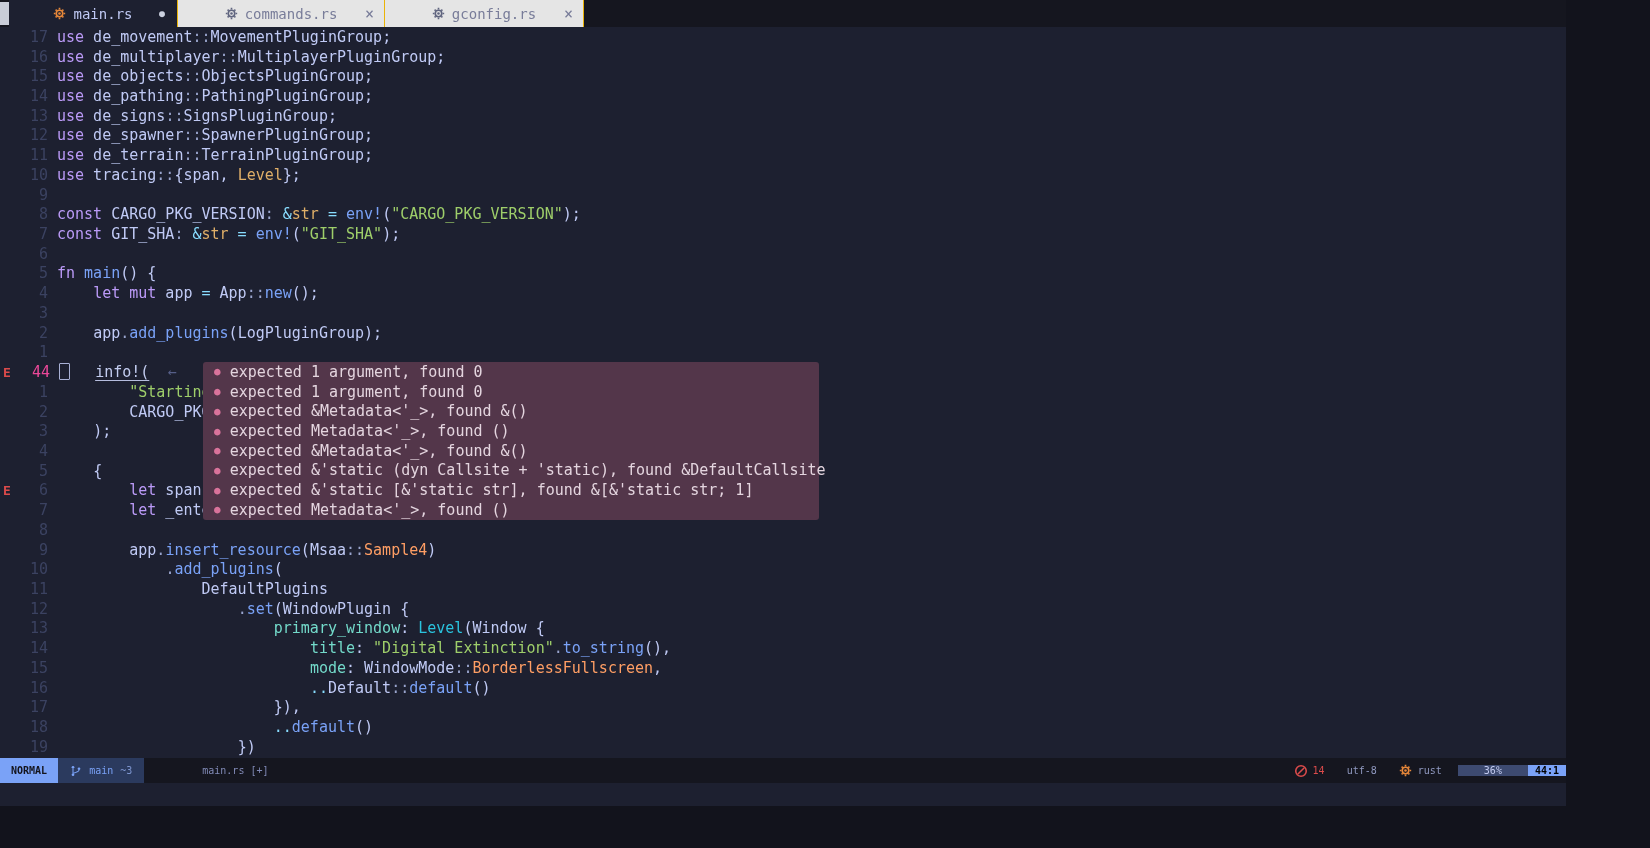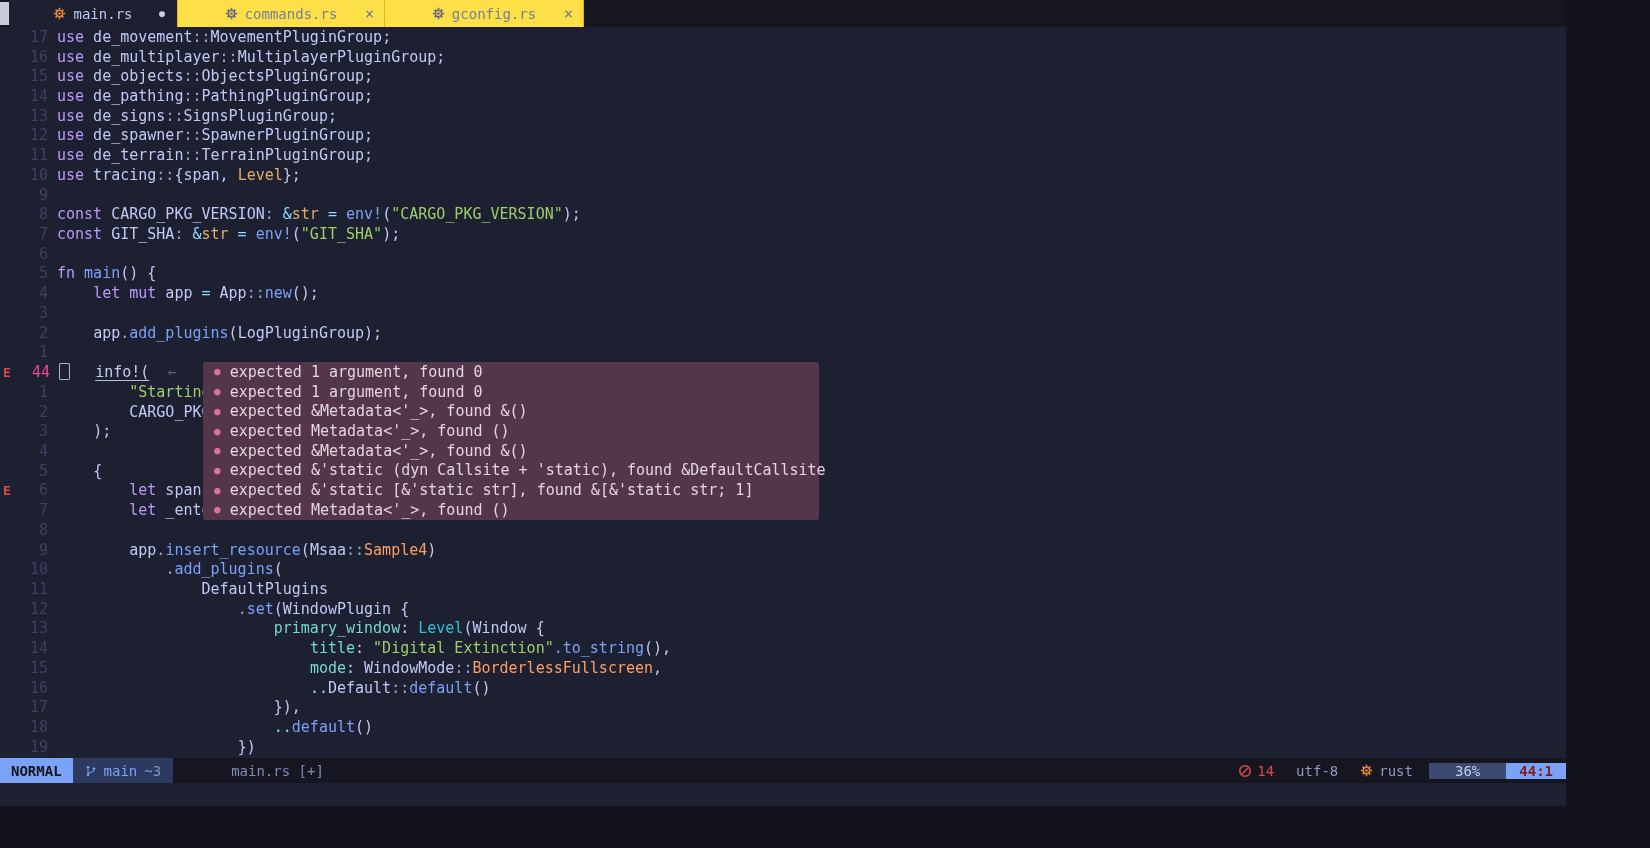--- a/index.html
+++ b/index.html
@@ -10,21 +10,21 @@
     overflow:hidden;
   }
   #app{position:absolute;top:0;left:0;width:1566px;height:806px;background:#1d2030;}
 
   
   .tabline{height:27px;background:#15161f;display:flex;align-items:stretch;}
   .tl-ind{width:9px;margin:2px 0;background:#c9cdd8;flex:none;}
   .tab{position:relative;display:flex;align-items:center;justify-content:center;gap:7px;
        font-size:14px;border-right:1px solid #eab308;flex:none;cursor:pointer;}
   .tab.active{background:#1d2030;color:#c0caf5;}
-  .tab.inactive{background:#fde047;color:#787c99;text-align:right;}
+  .tab.inactive{background:#e5e5e5;color:#787c99;text-align:right;}
   .t0{width:168px}.t1{width:206px}.t2{width:198px}
   .mod-dot{position:absolute;right:12px;font-size:10px;color:#ccd1e0;}
   .close{position:absolute;right:10px;font-size:15px;color:#787c99;cursor:pointer;}
 
   
   .editor{position:relative;height:731px;font-size:15px;border-radius:13px;}
   .line{display:flex;height:19.73px;align-items:center;}
   .sign{width:14px;flex:none;color:#db4b4b;font-size:13px;font-weight:700;padding-left:3px;}
   .num{width:31px;flex:none;text-align:right;color:#3b4261;font-size:15px;}
   .num.cur{text-align:right;padding-left:2px;color:#ec4899;}
@@ -46,32 +46,32 @@
   .hint{color:#565f89}
   .macerr{color:#c3cdf0;text-decoration:underline;text-underline-offset:3px;text-decoration-color:#b6bdde;}
 
   
   .popup{position:absolute;left:203px;top:335px;width:616px;background:#53364a;border-radius:3px;z-index:5;}
   .pop-row{height:19.73px;display:flex;align-items:center;color:#e4d5df;font-size:15px;}
   .pop-row span{white-space:pre;}
   .bullet{color:#d9739b;margin:0 9px 0 11px;font-size:11px;}
 
   
-  .statusline{height:25px;background:#15161f;display:flex;align-items:stretch;font-size:14px;}
+  .statusline{height:25px;background:#15161f;display:flex;align-items:stretch;font-size:10px;}
   .statusline > div, .sl-right > div{display:flex;align-items:center;}
   .chip-mode{background:#7aa2f7;color:#14141c;font-weight:700;padding:0 11px;}
   .seg-branch{background:#2b3a5e;color:#7aa2f7;padding:0 12px;gap:7px;}
   .diff{color:#7d95cf;}
   .filename{color:#828bb8;padding-left:14px;margin-left:44px;}
   .sl-right{margin-left:auto;display:flex;align-items:stretch;}
   .err-group{color:#db4b4b;gap:5px;padding-right:22px;}
   .encoding{color:#9099c0;padding-right:22px;}
   .ft-group{gap:6px;color:#9099c0;padding-right:16px;}
   .chip-progress{background:#3d4a70;color:#c3cbf0;padding:0 26px;}
-  .chip-loc{background:#7aa2f7;color:#7f1d1d;font-weight:700;padding:0 13px;}
+  .chip-loc{background:#7aa2f7;color:#000000;font-weight:700;padding:0 7px;}
 
   .cmdline{height:23px;background:#1d2030;}
 </style>
 </head>
 <body>
 
 <div id="app">
 
   <div class="tabline">
     <div class="tl-ind"></div>

